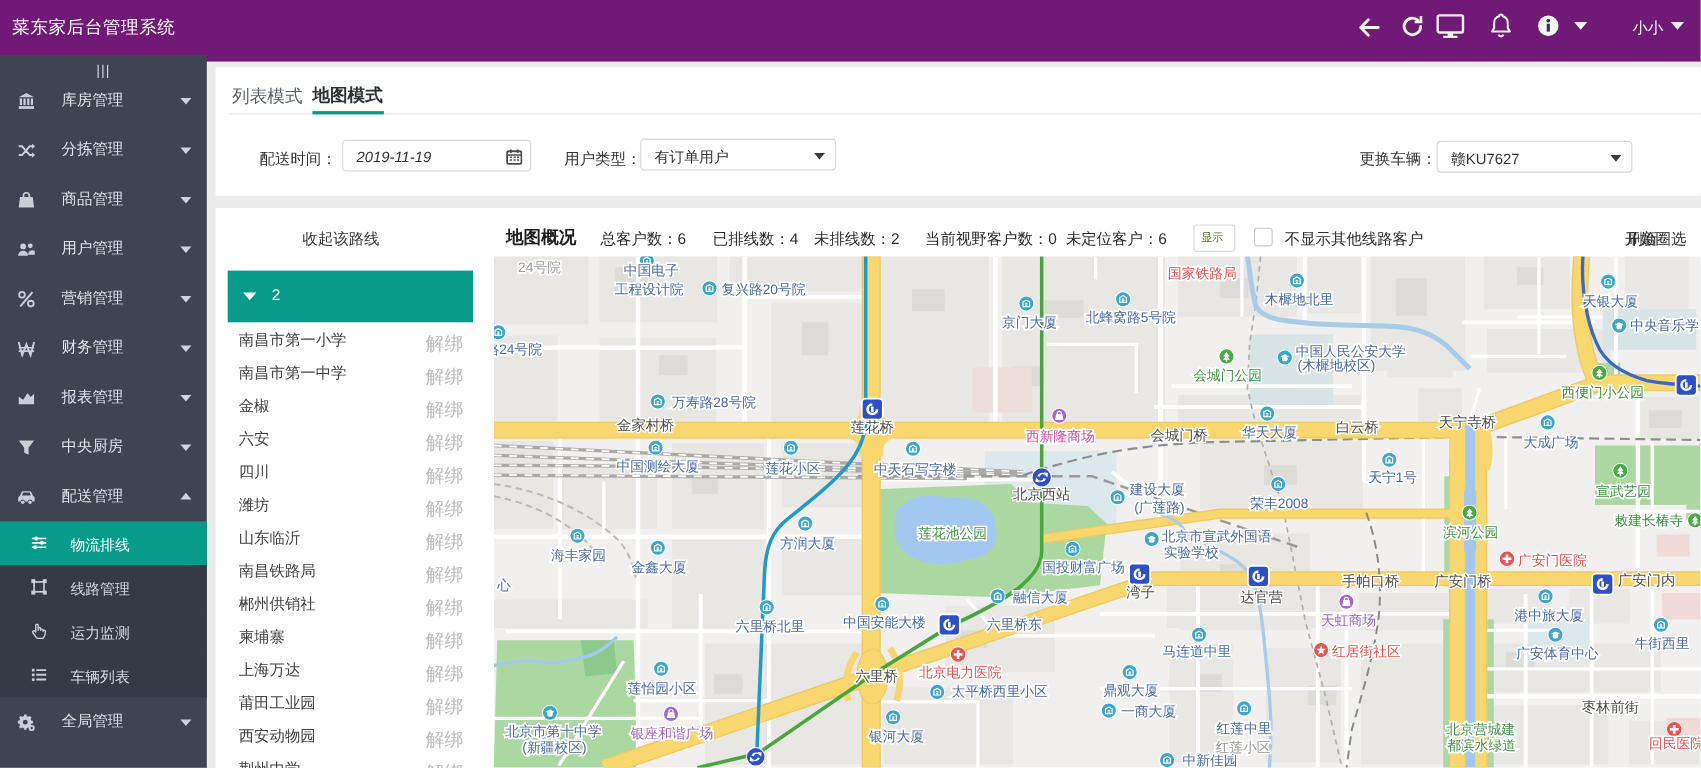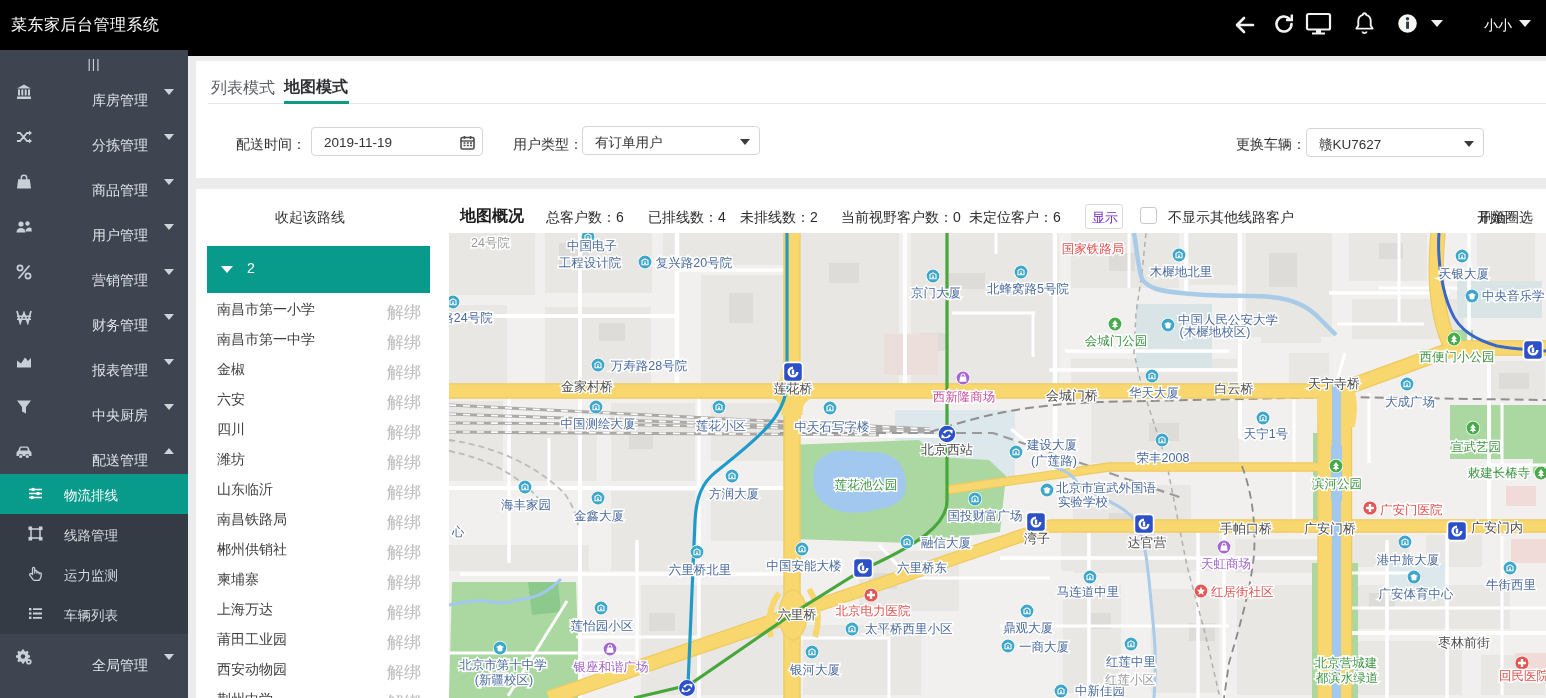--- a/index.html
+++ b/index.html
@@ -1,24 +1,24 @@
 <!DOCTYPE html>
 <html><head>
 <meta charset="utf-8">
 <style>
 *{margin:0;padding:0;box-sizing:border-box;}
 html,body{width:1546px;height:698px;overflow:hidden;background:#ececec;font-family:"Liberation Sans",sans-serif;}
 .abs{position:absolute;}
-#navbar{position:absolute;left:0;top:0;width:1546px;height:56px;background:#000000;}
+#navbar{position:absolute;left:0;top:0;width:1546px;height:56px;background:#701a75;}
 #navbar .title{position:absolute;left:11px;top:15px;color:#fff;font-size:16px;letter-spacing:0.5px;}
 #sidebar{position:absolute;left:0;top:50px;width:188px;height:648px;background:#3e4450;}
 .toggle{position:absolute;left:0;top:0;width:188px;height:20px;text-align:center;}
 .mitem{position:absolute;left:0;width:188px;height:45px;color:#dfe3e8;font-size:14px;}
 .mitem .ic{position:absolute;left:16px;top:15px;width:16px;height:16px;}
-.mitem .tx{position:absolute;left:56px;top:23px;margin-left:36px;}
+.mitem .tx{position:absolute;left:56px;top:13px;}
 .mitem .car{position:absolute;right:14px;top:20px;width:0;height:0;border-left:5px solid transparent;border-right:5px solid transparent;border-top:6px solid #cfd4da;}
 .mitem .caru{position:absolute;right:14px;top:19px;width:0;height:0;border-left:5px solid transparent;border-right:5px solid transparent;border-bottom:6px solid #cfd4da;}
 .sitem{position:absolute;left:0;width:188px;height:40px;background:#353b45;color:#d4d9df;font-size:13.5px;}
 .sitem .ic{position:absolute;left:28px;top:12px;width:15px;height:15px;}
 .sitem .tx{position:absolute;left:64px;top:13px;}
 .sitem.sel{background:#089b8c;color:#fff;}
 #panel1{position:absolute;left:196px;top:61px;width:1350px;height:117px;background:#fff;}
 #panel2{position:absolute;left:196px;top:189px;width:1350px;height:645px;background:#fff;}
 .tabline{position:absolute;left:12px;top:42px;width:1516px;height:1px;background:#e4e7ed;}
 .tab1{position:absolute;left:15px;top:17px;font-size:16px;color:#5a5e66;}
@@ -187,21 +187,21 @@
       <span class="tx">全局管理</span>
       <span class="car"></span>
     </div>
   </div>
 <div id="panel1">
   <div class="tab1">列表模式</div>
   <div class="tab2">地图模式</div>
   <div class="tabline"></div>
   <div class="tabbar"></div>
   <div class="flabel" style="left:40px;top:75px;">配送时间：</div>
-  <div class="fbox" style="left:115px;top:66px;width:172px;">
+  <div class="fbox" style="left:115px;top:66px;width:172px;font-style:italic;">
     <span class="vt">2019-11-19</span>
     <svg class="abs" style="left:148px;top:7px" width="15" height="15" viewBox="0 0 15 15">
         <rect x="1" y="2.5" width="13" height="11.5" rx="1.5" fill="none" stroke="#4d4d4d" stroke-width="1.6"></rect>
         <path d="M1 6 H14" stroke="#4d4d4d" stroke-width="1.4"></path>
         <path d="M4.4 1 V4 M10.6 1 V4" stroke="#4d4d4d" stroke-width="1.6"></path>
         <path d="M3.5 8 h2 M6.8 8 h2 M10 8 h2 M3.5 10.5 h2 M6.8 10.5 h2 M10 10.5 h2" stroke="#4d4d4d" stroke-width="1.3"></path>
       </svg>
   </div>
   <div class="flabel" style="left:317px;top:75px;">用户类型：</div>
   <div class="fbox" style="left:386px;top:65px;width:178px;">
@@ -250,21 +250,21 @@
       <div class="litem" style="top:502px">荆州中学</div>
       <div class="lunbind" style="top:502px">解绑</div>
     </div>
   <div class="statstx" style="left:264px;top:17px;font-size:16px;font-weight:bold;color:#1c1c1c;">地图概况</div>
   <div class="statstx" style="left:350px;top:20px;">总客户数：6</div>
   <div class="statstx" style="left:452px;top:20px;">已排线数：4</div>
   <div class="statstx" style="left:544px;top:20px;">未排线数：2</div>
   <div class="statstx" style="left:645px;top:20px;">当前视野客户数：0</div>
   <div class="statstx" style="left:773px;top:20px;">未定位客户：6</div>
   <div class="abs" style="left:889px;top:15px;width:38px;height:25px;border:1px solid #dadada;border-radius:3px;background:#fff;">
-    <div class="abs" style="left:6px;top:4px;font-size:13px;color:#6d28d9;">显示</div>
+    <div class="abs" style="left:6px;top:4px;font-size:10px;color:#4d7c0f;">显示</div>
   </div>
   <div class="abs" style="left:944px;top:18px;width:17px;height:17px;border:1px solid #c9c9c9;border-radius:3px;background:#fff;"></div>
   <div class="statstx" style="left:972px;top:20px;">不显示其他线路客户</div>
   <div class="statstx" style="left:1283px;top:20px;">刷新</div>
   <div class="statstx" style="left:1281px;top:20px;">开始圈选</div>
   <div id="mapwrap" class="abs" style="left:253px;top:44px;width:1097px;height:465px;overflow:hidden;">
       <svg width="1097" height="465" viewBox="0 0 1097 465" style="display:block">
 <defs>
 <g id="pb">
             <circle r="7.2" fill="#fff"></circle>

